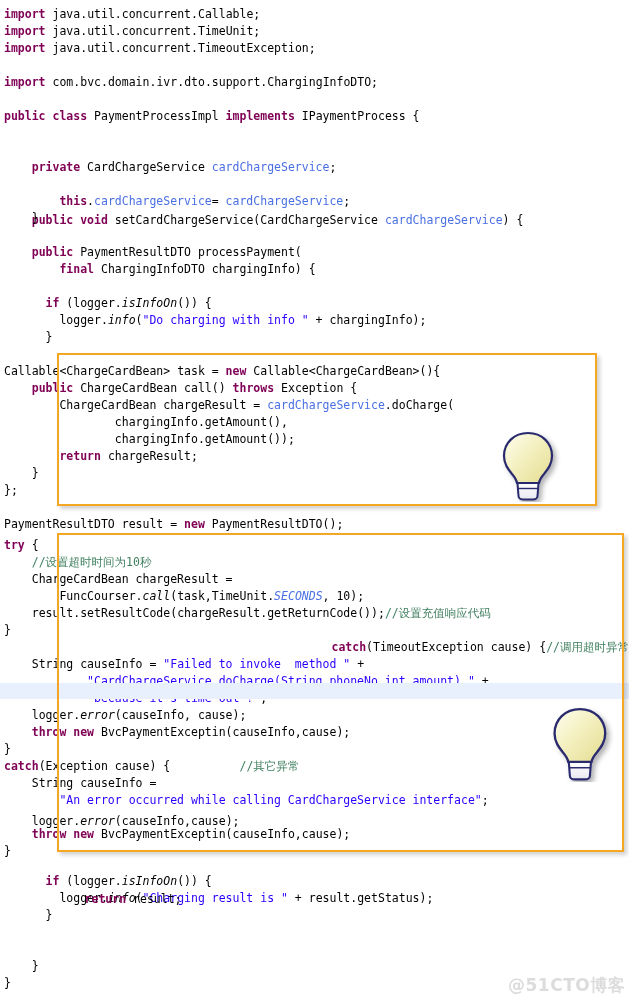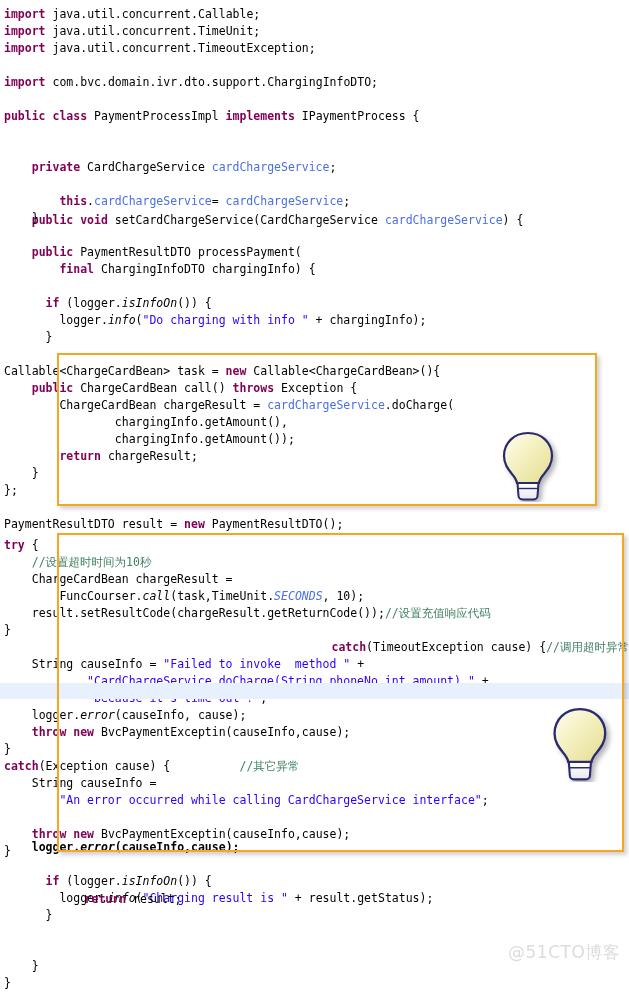--- a/index.html
+++ b/index.html
@@ -132,21 +132,21 @@
       <div class="code-line" style="top: 640px; text-align: right;"><span class="txt"><span class="kw">catch</span>(<span class="pln">TimeoutException</span> <span class="pln">cause</span>) {<span class="cmt">//调用超时异常</span></span></div>
       <div class="code-line" style="top: 657px;"><span class="txt">    <span class="pln">String</span> <span class="pln">causeInfo</span> = <span class="str">"Failed to invoke  method "</span> +</span></div>
       <div class="code-line" style="top: 674px;"><span class="txt">            <span class="str">"CardChargeService.doCharge(String phoneNo,int amount),"</span> +</span></div>
       <div class="code-line" style="top: 691px;"><span class="txt">            <span class="str">"because it's time out !"</span>;</span></div>
       <div class="code-line" style="top: 708px;"><span class="txt">    <span class="pln">logger</span>.<span class="mth">error</span>(<span class="pln">causeInfo</span>, <span class="pln">cause</span>);</span></div>
       <div class="code-line" style="top: 725px;"><span class="txt">    <span class="kw">throw</span> <span class="kw">new</span> <span class="pln">BvcPaymentExceptin</span>(<span class="pln">causeInfo</span>,<span class="pln">cause</span>);</span></div>
       <div class="code-line" style="top: 742px;"><span class="txt">}</span></div>
       <div class="code-line" style="top: 759px;"><span class="txt"><span class="kw">catch</span>(<span class="pln">Exception</span> <span class="pln">cause</span>) {          <span class="cmt">//其它异常</span></span></div>
       <div class="code-line" style="top: 776px;"><span class="txt">    <span class="pln">String</span> <span class="pln">causeInfo</span> =</span></div>
       <div class="code-line" style="top: 793px;"><span class="txt">        <span class="str">"An error occurred while calling CardChargeService interface"</span>;</span></div>
-      <div class="code-line" style="top: 840px; font-weight: bold;"><span class="txt">    <span class="pln">logger</span>.<span class="mth">error</span>(<span class="pln">causeInfo</span>,<span class="pln">cause</span>);</span></div>
+      <div class="code-line" style="top: 814px;"><span class="txt">    <span class="pln">logger</span>.<span class="mth">error</span>(<span class="pln">causeInfo</span>,<span class="pln">cause</span>);</span></div>
       <div class="code-line" style="top: 827px;"><span class="txt">    <span class="kw">throw</span> <span class="kw">new</span> <span class="pln">BvcPaymentExceptin</span>(<span class="pln">causeInfo</span>,<span class="pln">cause</span>);</span></div>
       <div class="code-line" style="top: 844px;"><span class="txt">}</span></div>
       <div class="code-line" style="top: 874px;"><span class="txt">      <span class="kw">if</span> (<span class="pln">logger</span>.<span class="mth">isInfoOn</span>()) {</span></div>
       <div class="code-line" style="top: 891px;"><span class="txt">        <span class="pln">logger</span>.<span class="mth">info</span>(<span class="str">"Charging result is "</span> + <span class="pln">result</span>.<span class="pln">getStatus</span>);</span></div>
       <div class="code-line" style="top: 908px;"><span class="txt">      }</span></div>
       <div class="code-line" style="top: 925px;"><span class="txt"></span></div>
       <div class="code-line" style="top: 892px; padding-left: 39px;"><span class="txt">      <span class="kw">return</span> <span class="pln">result</span>;</span></div>
       <div class="code-line" style="top: 959px;"><span class="txt">    }</span></div>
       <div class="code-line" style="top: 976px;"><span class="txt">}</span></div>
     </div>
@@ -192,15 +192,15 @@
         <feDropShadow dx="3" dy="3" stdDeviation="2.5" flood-color="#000000" flood-opacity="0.30"></feDropShadow>
       </filter>
     </defs>
     <g filter="url(#bulbshadow2)">
       <path d="M30 3 C16 3 6 13 6 26 C6 34 10 39 14 44 C17 47.5 18.5 50 19 53 L41 53 C41.5 50 43 47.5 46 44 C50 39 54 34 54 26 C54 13 44 3 30 3 Z" fill="url(#bulbgrad2)" stroke="#2A2A6E" stroke-width="2.2"></path>
       <path d="M19.5 53 L40.5 53 L39.5 66 C39.5 68 37.5 69.5 35 69.5 L25 69.5 C22.5 69.5 20.5 68 20.5 66 Z" fill="url(#basegrad2)" stroke="#2A2A6E" stroke-width="2"></path>
       <line x1="19.8" y1="58.5" x2="40.2" y2="58.5" stroke="#2A2A6E" stroke-width="1.4"></line>
     </g>
   </svg>
 
-  <div id="watermark" style="left: 508px; top: 941px;">@51CTO博客</div>
+  <div id="watermark" style="left: 508px; top: 974px; font-weight: bold;">@51CTO博客</div>
 
 </div>
 
 </body></html>

